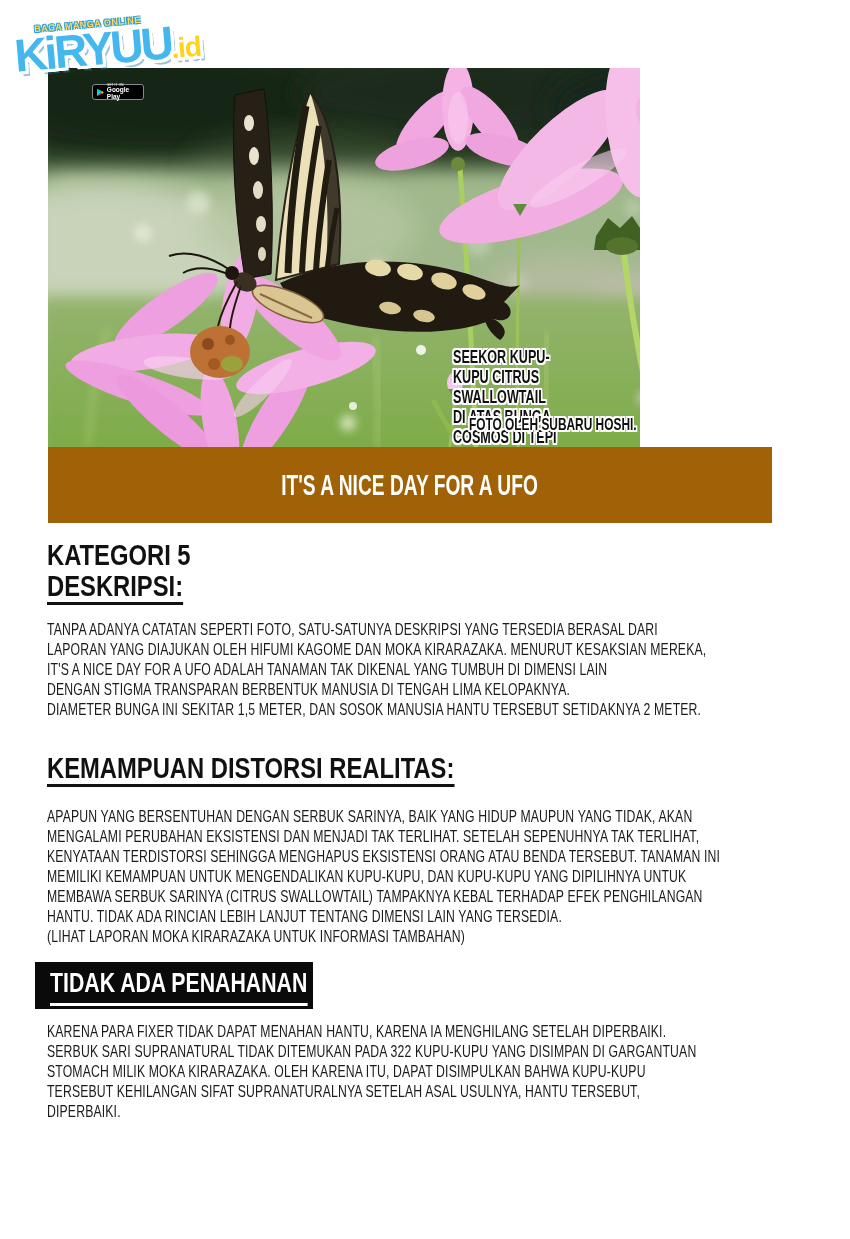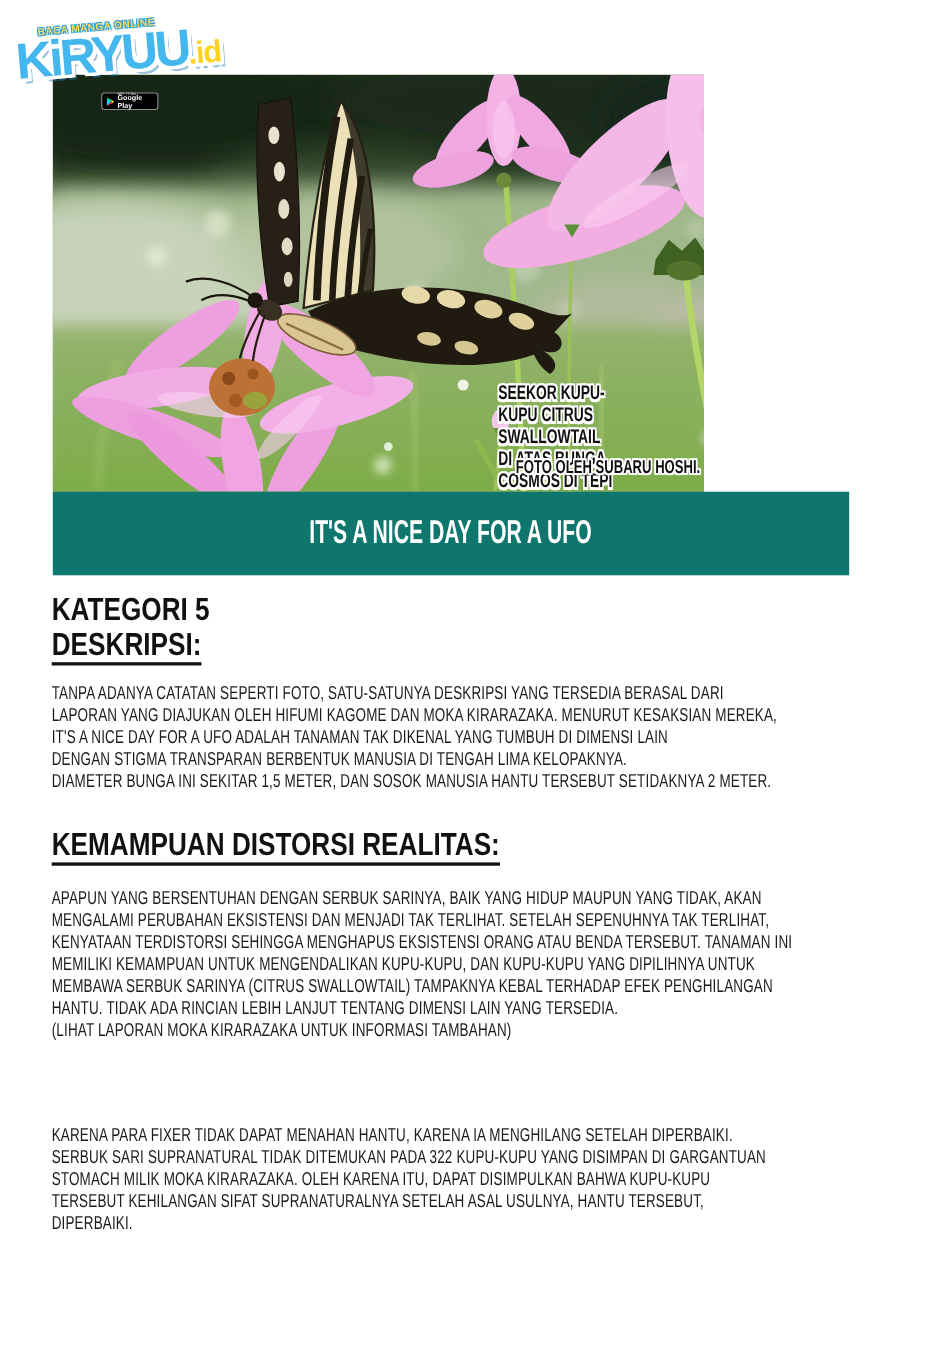--- a/index.html
+++ b/index.html
@@ -26,21 +26,21 @@
   .photo{position:absolute;left:48px;top:68px;width:592px;height:379px;overflow:hidden;background:#7fae4e;}
   .photo svg{display:block;}
   .caption{position:absolute;left:405px;top:279px;font-weight:bold;font-size:18px;line-height:20px;
     white-space:pre-line;color:#101010;transform:scaleX(.70);transform-origin:left top;
     text-shadow:-2px -2px 0 #fff,2px -2px 0 #fff,-2px 2px 0 #fff,2px 2px 0 #fff,-2px 0 0 #fff,2px 0 0 #fff,0 -2px 0 #fff,0 2px 0 #fff;}
   .credit{position:absolute;right:3px;top:347px;font-weight:bold;font-size:17px;color:#101010;
     transform:scaleX(.70);transform-origin:right top;white-space:nowrap;
     text-shadow:-2px -2px 0 #fff,2px -2px 0 #fff,-2px 2px 0 #fff,2px 2px 0 #fff,-2px 0 0 #fff,2px 0 0 #fff,0 -2px 0 #fff,0 2px 0 #fff;}
 
   
-  .title-bar{position:absolute;left:48px;top:447px;width:724px;height:76px;background:#0f766e;
+  .title-bar{position:absolute;left:48px;top:447px;width:724px;height:76px;background:#a16207;
     display:flex;align-items:center;justify-content:center;}
   .title-bar span{color:#ffffff;font-weight:bold;font-size:30px;letter-spacing:0;
     transform:scaleX(.64);transform-origin:center;white-space:nowrap;}
 
   
   .h1{position:absolute;left:47px;font-weight:bold;font-size:29px;line-height:30px;color:#111;
     transform:scaleX(.82);transform-origin:left top;white-space:nowrap;}
   .h1 .u{border-bottom:3px solid #111;padding-bottom:1px;display:inline-block;}
   .para{position:absolute;left:47px;font-size:17px;line-height:20px;color:#1b1b1b;
     white-space:pre-line;transform:scaleX(.72);transform-origin:left top;width:1000px;letter-spacing:.2px;}
@@ -247,19 +247,22 @@
 
   <div class="h1" style="top:753px;"><span class="u">KEMAMPUAN DISTORSI REALITAS:</span></div>
   <div class="para" style="top:807px;">APAPUN YANG BERSENTUHAN DENGAN SERBUK SARINYA, BAIK YANG HIDUP MAUPUN YANG TIDAK, AKAN
 MENGALAMI PERUBAHAN EKSISTENSI DAN MENJADI TAK TERLIHAT. SETELAH SEPENUHNYA TAK TERLIHAT,
 KENYATAAN TERDISTORSI SEHINGGA MENGHAPUS EKSISTENSI ORANG ATAU BENDA TERSEBUT. TANAMAN INI
 MEMILIKI KEMAMPUAN UNTUK MENGENDALIKAN KUPU-KUPU, DAN KUPU-KUPU YANG DIPILIHNYA UNTUK
 MEMBAWA SERBUK SARINYA (CITRUS SWALLOWTAIL) TAMPAKNYA KEBAL TERHADAP EFEK PENGHILANGAN
 HANTU. TIDAK ADA RINCIAN LEBIH LANJUT TENTANG DIMENSI LAIN YANG TERSEDIA.
 (LIHAT LAPORAN MOKA KIRARAZAKA UNTUK INFORMASI TAMBAHAN)</div>
 
+  <div class="containment-box">
+    <span>TIDAK ADA PENAHANAN</span>
+  </div>
   <div class="para" style="top:1022px;">KARENA PARA FIXER TIDAK DAPAT MENAHAN HANTU, KARENA IA MENGHILANG SETELAH DIPERBAIKI.
 SERBUK SARI SUPRANATURAL TIDAK DITEMUKAN PADA 322 KUPU-KUPU YANG DISIMPAN DI GARGANTUAN
 STOMACH MILIK MOKA KIRARAZAKA. OLEH KARENA ITU, DAPAT DISIMPULKAN BAHWA KUPU-KUPU
 TERSEBUT KEHILANGAN SIFAT SUPRANATURALNYA SETELAH ASAL USULNYA, HANTU TERSEBUT,
 DIPERBAIKI.</div>
 
 </div>
 
 </body></html>

